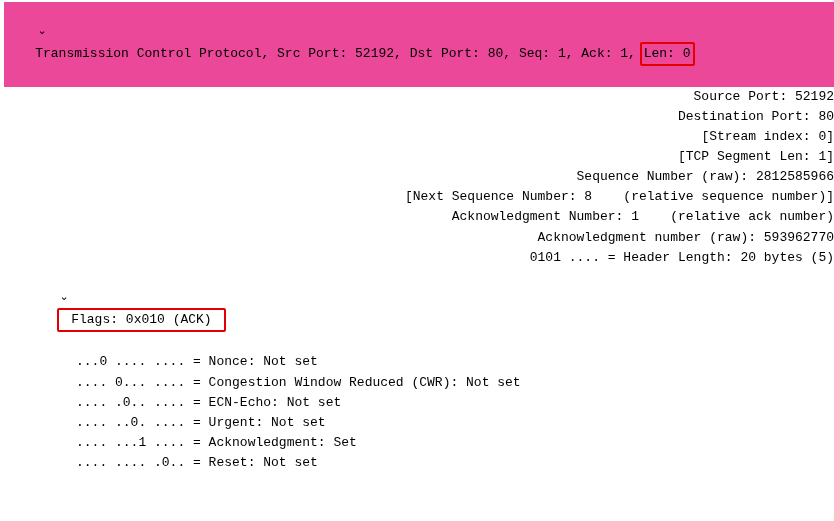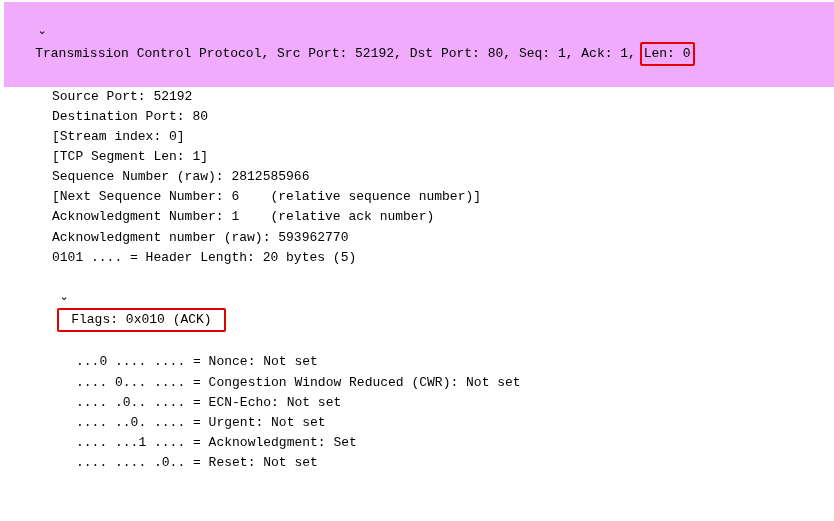--- a/index.html
+++ b/index.html
@@ -20,30 +20,30 @@
   .toggle {
     display: inline-block;
     width: 14px;
     text-align: center;
     font-family: Arial, sans-serif;
     font-size: 11px;
     position: relative;
     top: -1px;
   }
   .tcp-header {
-    background: #f0abfc;
+    background: #ec4899;
   }
   .hl-box {
     border: 2px solid #e30000;
     border-radius: 2px;
     display: inline-block;
     padding: 0 2px;
     margin-left: -4px;
   }
-  .indent1 { padding-left: 48px; }
+  .indent1 { padding-left: 48px; text-align: right; }
   .indent2 { padding-left: 72px; }
   .flags-line {
     padding-left: 22px;
   }
   .flags-line .toggle { margin-right: 2px; }
   
   .flags-box {
     border: 2px solid #e30000;
     border-radius: 2px;
     display: inline-block;
@@ -62,21 +62,21 @@
   <div class="row tcp-header">
     <span class="toggle">⌄</span>
     <span>Transmission Control Protocol, Src Port: 52192, Dst Port: 80, Seq: 1, Ack: 1, </span><span class="hl-box">Len: 0</span>
   </div>
 
   <div class="row indent1">Source Port: 52192</div>
   <div class="row indent1">Destination Port: 80</div>
   <div class="row indent1">[Stream index: 0]</div>
   <div class="row indent1">[TCP Segment Len: 1]</div>
   <div class="row indent1">Sequence Number (raw): 2812585966</div>
-  <div class="row indent1">[Next Sequence Number: 6    (relative sequence number)]</div>
+  <div class="row indent1">[Next Sequence Number: 8    (relative sequence number)]</div>
   <div class="row indent1">Acknowledgment Number: 1    (relative ack number)</div>
   <div class="row indent1">Acknowledgment number (raw): 593962770</div>
   <div class="row indent1">0101 .... = Header Length: 20 bytes (5)</div>
 
   <div class="row flags-line">
     <span class="toggle">⌄</span>
     <span class="flags-box">Flags: 0x010 (ACK)</span>
   </div>
 
   <div class="row indent2">...0 .... .... = Nonce: Not set</div>

